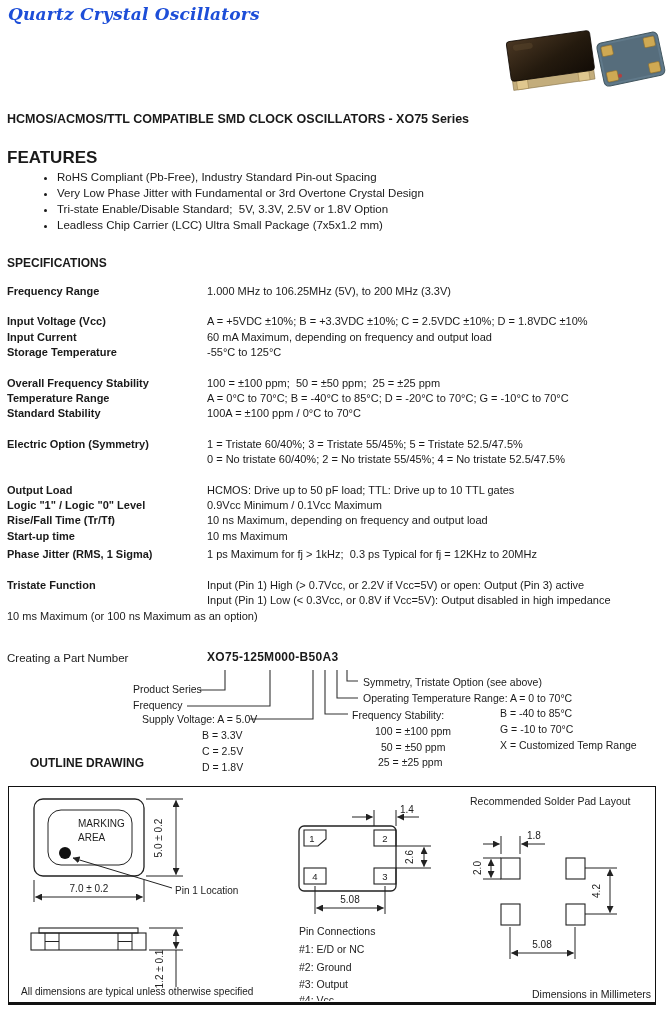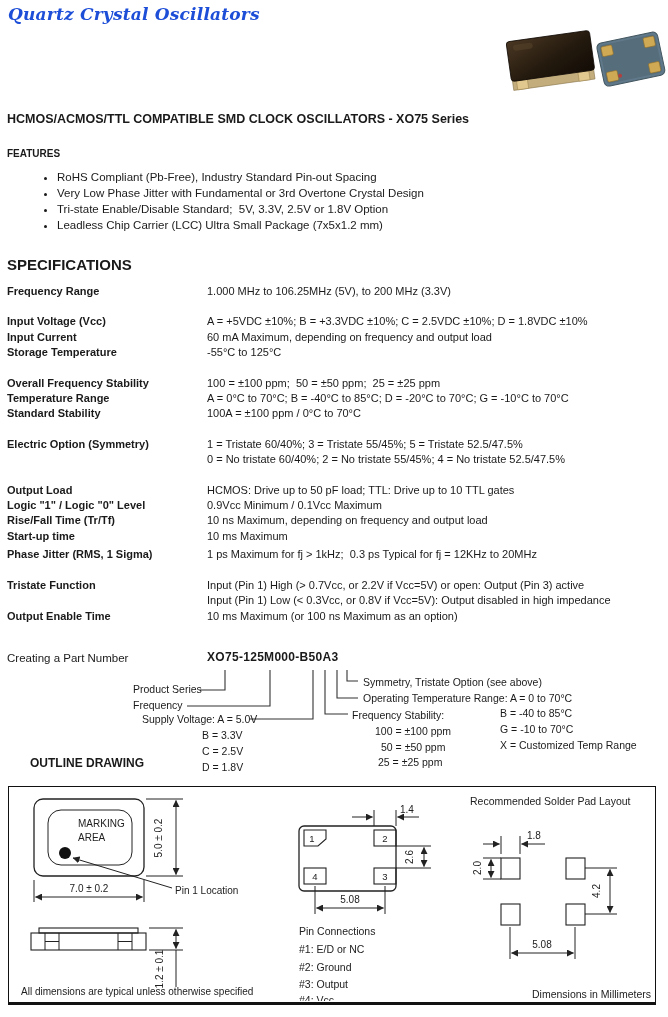--- a/index.html
+++ b/index.html
@@ -7,25 +7,25 @@
           font-family:"Liberation Sans",sans-serif; color:#1a1a1a; overflow:hidden; }
 
   .doc-title { position:absolute; left:8px; top:4px;
           font-family:"DejaVu Serif",serif; font-style:italic; font-weight:bold;
           font-size:17px; color:#1d4ed8; letter-spacing:0.2px; }
 
   .product-photo { position:absolute; left:498px; top:24px; }
 
   .main-heading { position:absolute; left:7px; top:112px; font-size:12.5px; font-weight:bold; }
 
-  .features-heading { position:absolute; left:7px; top:148px; font-size:10px; font-weight:bold; }
+  .features-heading { position:absolute; left:7px; top:148px; font-size:17px; font-weight:bold; }
   .features-list { position:absolute; left:40px; top:169px; margin:0; padding-left:17px; font-size:11.5px; }
   .features-list li { line-height:16px; white-space:pre-wrap; }
 
-  .specs-heading { position:absolute; left:7px; top:256px; font-size:15px; font-weight:bold; }
+  .specs-heading { position:absolute; left:7px; top:256px; font-size:12px; font-weight:bold; }
   .specs { position:absolute; left:7px; top:284px; width:658px; font-size:11px; }
   .spec-row { display:flex; line-height:15.4px; }
   .spec-row.gap { margin-top:15px; }
   .spec-row.gap-sm { margin-top:3px; }
   .spec-label { width:200px; font-weight:bold; flex-shrink:0; white-space:pre-wrap; }
   .spec-value { white-space:pre-wrap; }
 
   .pn-heading { position:absolute; left:7px; top:652px; font-size:11.5px; font-weight:normal; }
   .pn-example { position:absolute; left:207px; top:650px; font-size:12px; font-weight:bold; letter-spacing:0.3px; }
   .pn-label { position:absolute; font-size:10.5px; white-space:nowrap; }
@@ -140,21 +140,20 @@
       </div>
     <div class="spec-row gap">
         <div class="spec-label">Tristate Function</div>
         <div class="spec-value">Input (Pin 1) High (&gt; 0.7Vcc, or 2.2V if Vcc=5V) or open: Output (Pin 3) active</div>
       </div>
     <div class="spec-row">
         <div class="spec-label"></div>
         <div class="spec-value">Input (Pin 1) Low (&lt; 0.3Vcc, or 0.8V if Vcc=5V): Output disabled in high impedance</div>
       </div>
     <div class="spec-row">
-        <div class="spec-label">Output Enable Time</div>
         <div class="spec-value">10 ms Maximum (or 100 ns Maximum as an option)</div>
       </div>
   </div>
 
   <div class="pn-heading">Creating a Part Number</div>
   <div class="pn-example">XO75-125M000-B50A3</div>
 
   <svg class="tree-svg" width="668" height="140" viewBox="0 0 668 140">
     <g stroke="#333" stroke-width="1.1" fill="none">
       <path d="M200,42 L225,42 L225,22"></path>

